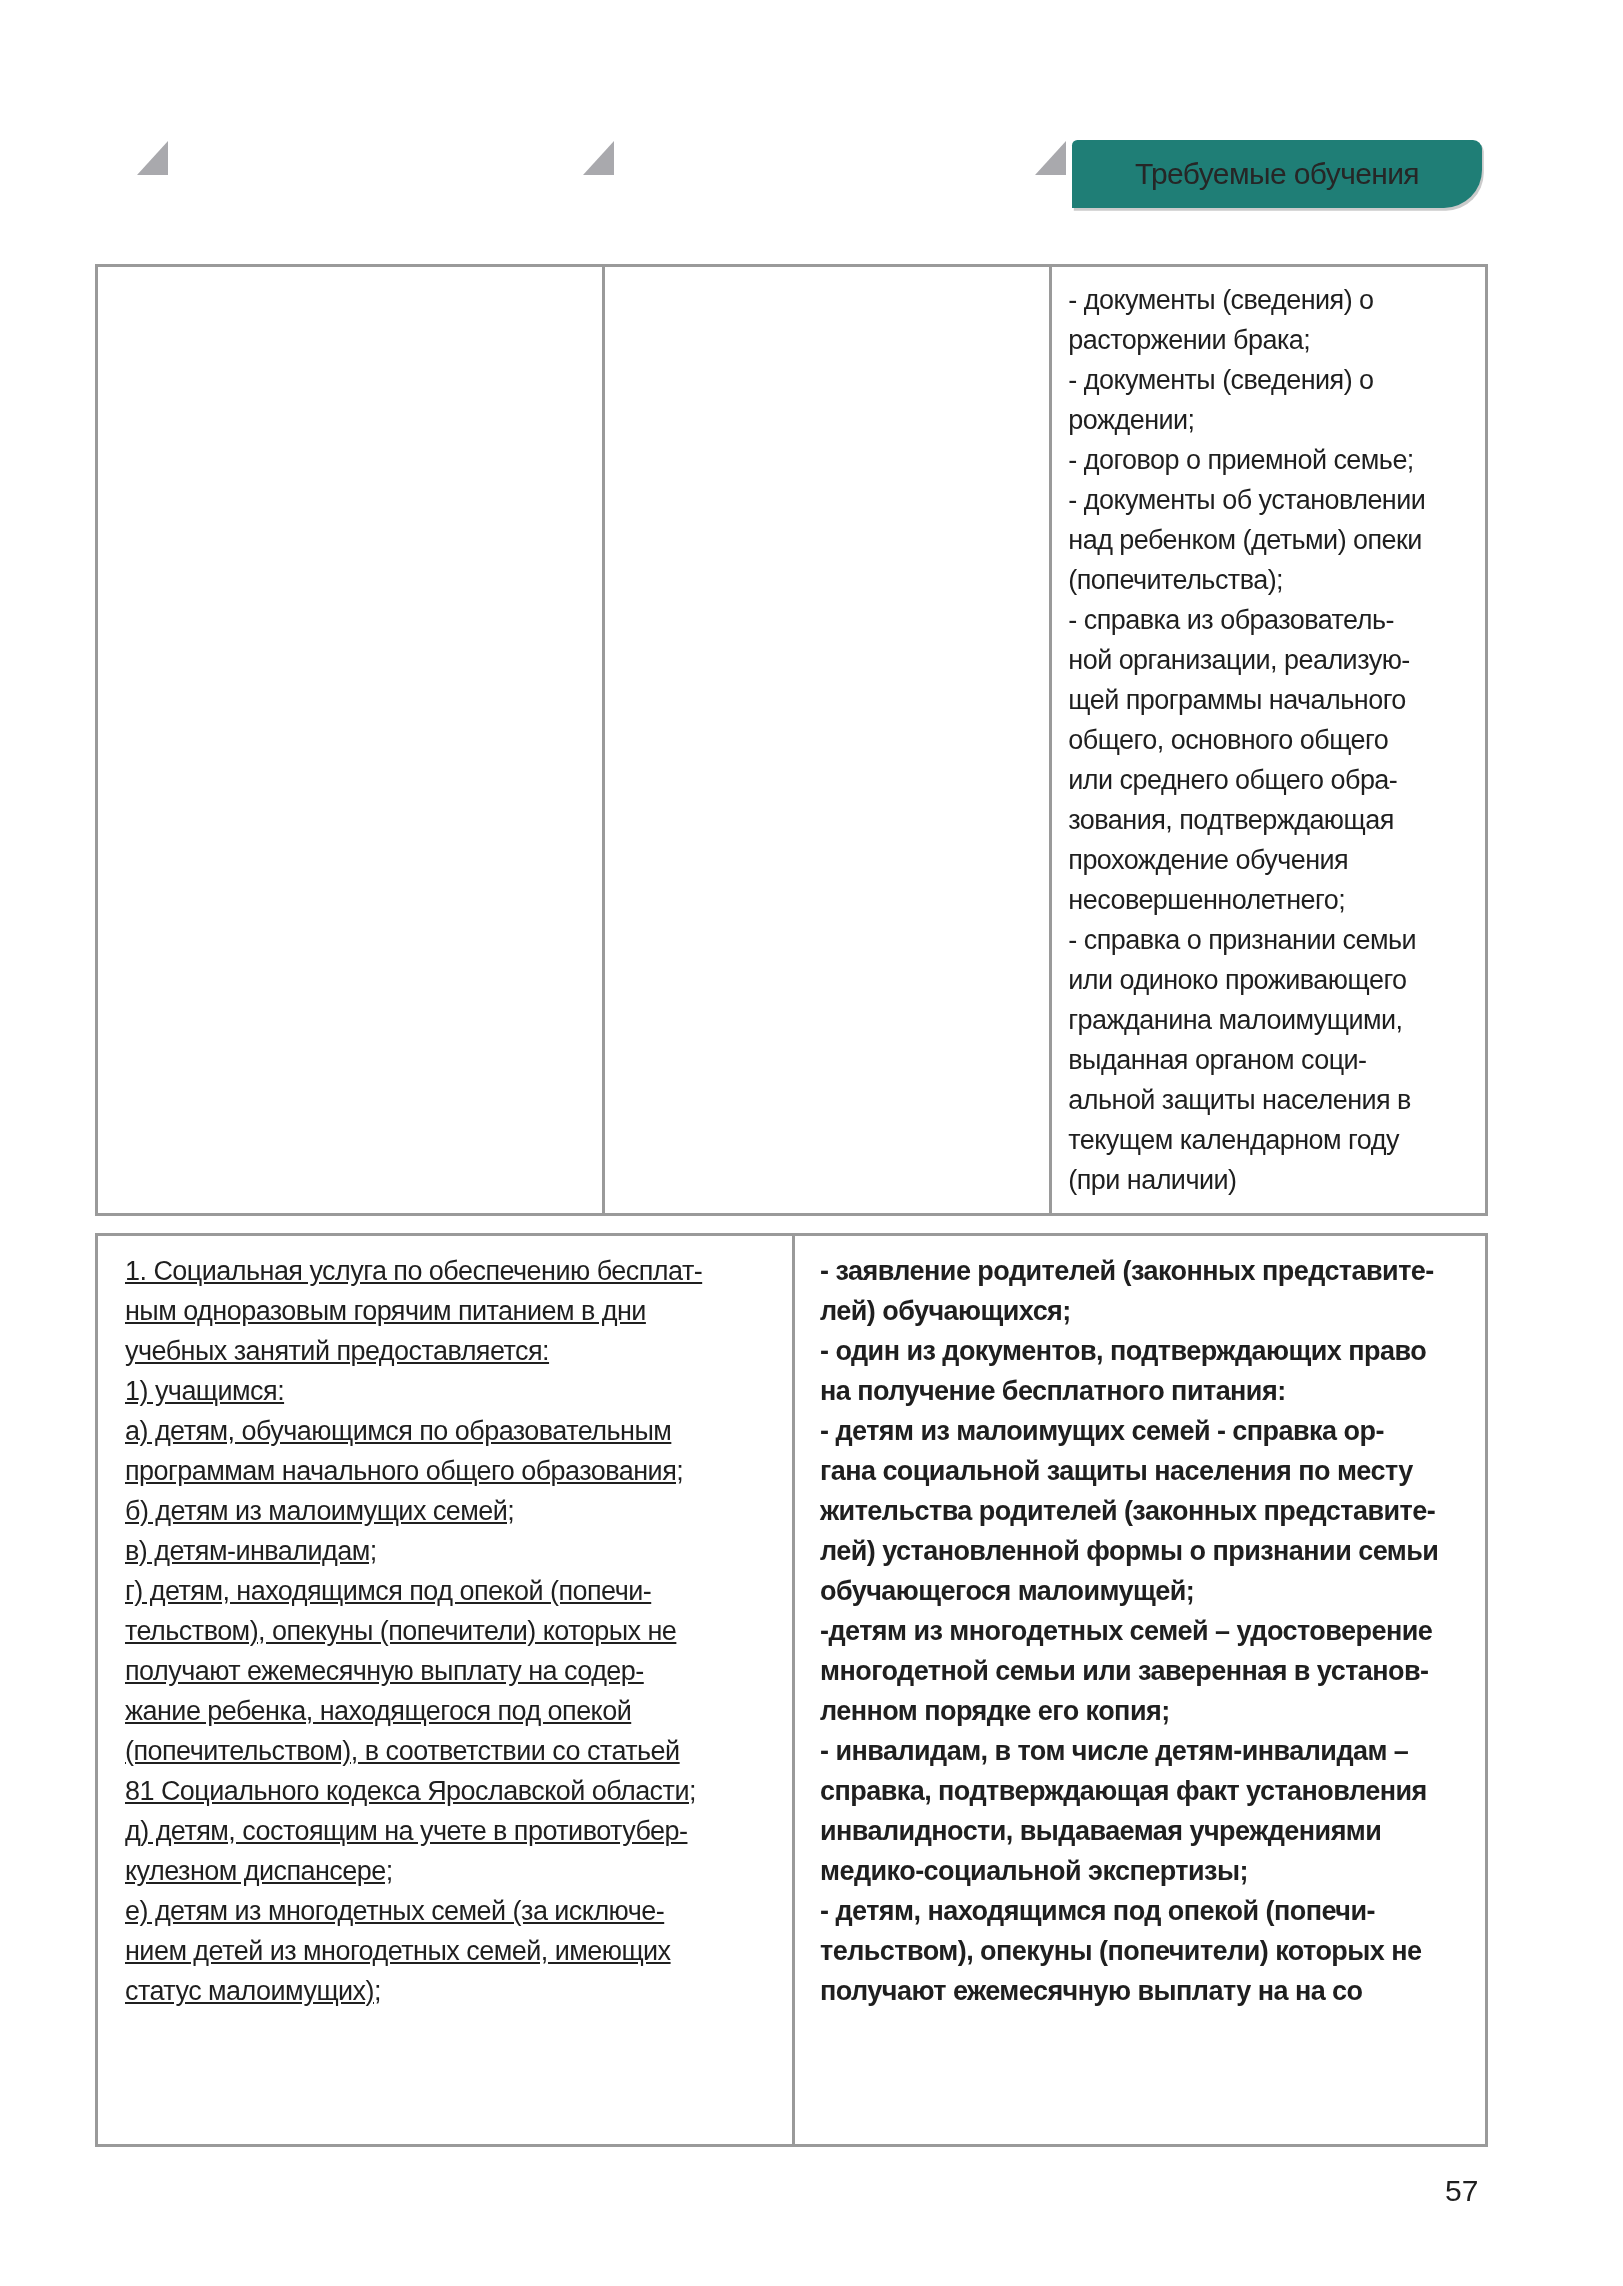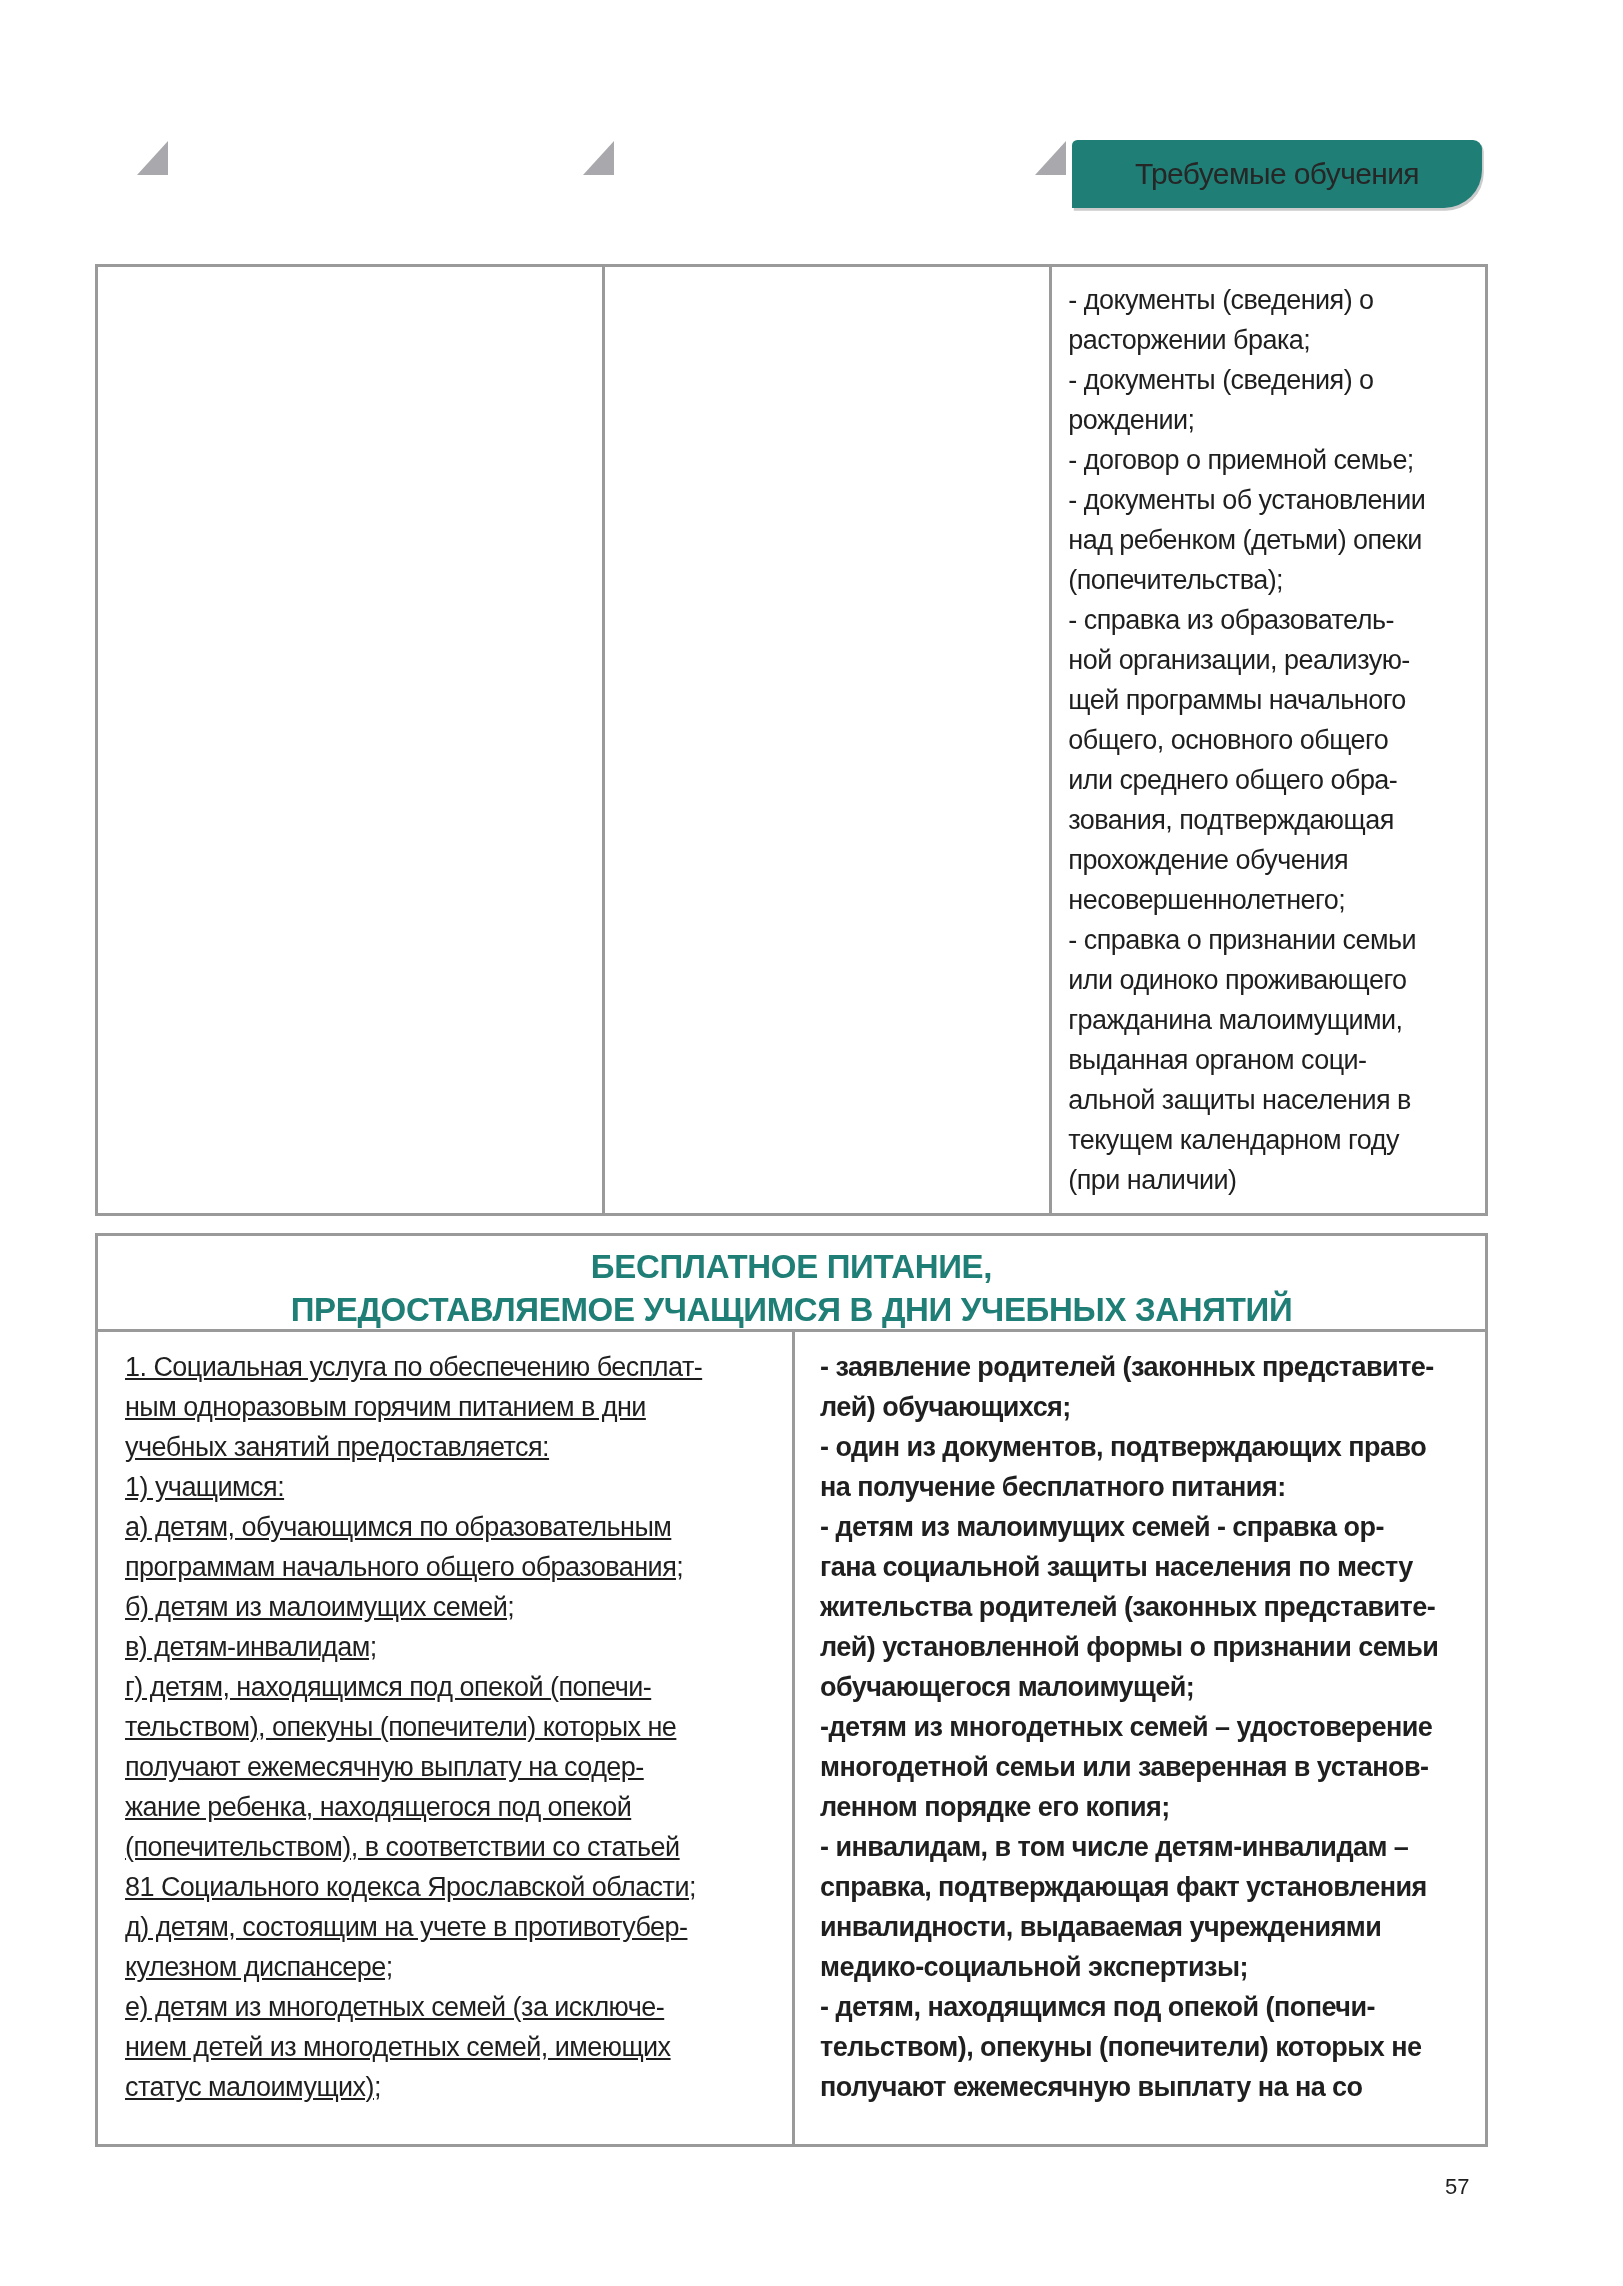--- a/index.html
+++ b/index.html
@@ -119,21 +119,21 @@
     box-sizing: border-box;
     padding: 14.5px 12.7px 0 25px;
     font-weight: bold;
   }
 
   
   .page-number {
     position: absolute;
     left: 1445px;
     top: 2174px;
-    font-size: 22px;
+    font-size: 30px;
     color: #1f1f1f;
   }
 </style>
 </head>
 <body>
 
 <div class="page">
 
   <span class="tri tri-1"></span>
 
@@ -166,22 +166,20 @@
 - справка о признании семьи
 или одиноко проживающего
 гражданина малоимущими,
 выданная органом соци-
 альной защиты населения в
 текущем календарном году
 (при наличии)</div>
   </div>
 
   <div class="table2">
-    <div class="t2header">БЕСПЛАТНОЕ ПИТАНИЕ,
-ПРЕДОСТАВЛЯЕМОЕ УЧАЩИМСЯ В ДНИ УЧЕБНЫХ ЗАНЯТИЙ</div>
     <div class="t2body">
       <div class="t2left cell-text">1. Социальная услуга по обеспечению бесплат-
 ным одноразовым горячим питанием в дни
 учебных занятий предоставляется:
 1) учащимся:
 а) детям, обучающимся по образовательным
 программам начального общего образования;
 б) детям из малоимущих семей;
 в) детям-инвалидам;
 г) детям, находящимся под опекой (попечи-

